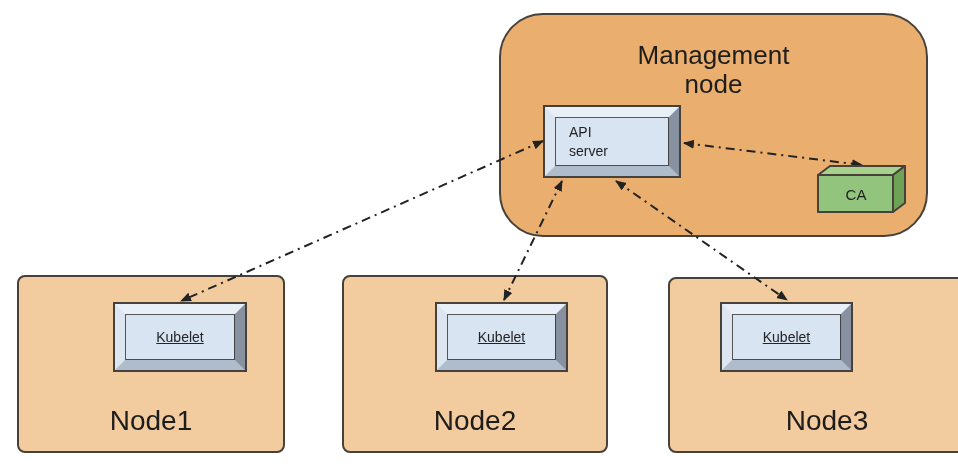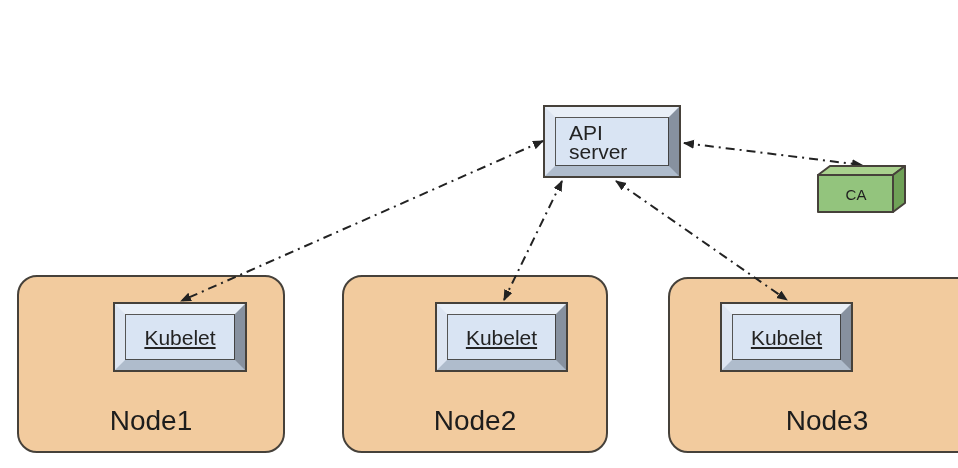--- a/index.html
+++ b/index.html
@@ -21,21 +21,21 @@
     position: absolute;
     box-sizing: border-box;
     border: 2px solid var(--outline, #46413a);
   }
   .management {
     left: 499px; top: 13px; width: 429px; height: 224px;
     border-radius: 44px;
     background: var(--management_fill, #eaaf6f);
   }
   .node-box {
-    border-radius: 20px;
+    border-radius: 8px;
     background: var(--node_fill, #f2cb9e);
   }
   .node1 { left: 17px;  top: 275px; width: 268px; height: 178px; }
   .node2 { left: 342px; top: 275px; width: 266px; height: 178px; }
   .node3 { left: 668px; top: 277px; width: 318px; height: 176px; }
 
   .management-title {
     position: absolute;
     left: 0; top: 26px; width: 100%;
     text-align: center;
@@ -70,21 +70,21 @@
     border-color: var(--cap_top, #e9eff7) var(--cap_right, #87919f)
                   var(--cap_bottom, #afbccc) var(--cap_left, #dde5f1);
   }
   .keycap .face {
     box-sizing: border-box;
     width: 100%; height: 100%;
     background: var(--cap_face, #d9e4f3);
     outline: 1px solid rgba(50, 48, 44, 0.8);
     display: flex;
     align-items: center;
-    font-size: 21px;
+    font-size: 14px;
     line-height: 19px;
     color: #232323;
   }
   .face.centered { justify-content: center; text-decoration: underline; }
   .face.api { padding-left: 13px; }
   .face.api span { display: block; width: 58px; } 
 
   .api-server { left: 543px; top: 105px; width: 138px; height: 73px; }
   .kubelet1   { left: 113px; top: 302px; width: 134px; height: 70px; }
   .kubelet2   { left: 435px; top: 302px; width: 133px; height: 70px; }
@@ -108,20 +108,25 @@
   .ca-front  { fill: var(--ca_front, #93c47d); }
   .ca-top    { fill: var(--ca_top, #a9d18e); }
   .ca-side   { fill: var(--ca_side, #6fa157); }
   .ca-text   { font-size: 15px; fill: #1f1f1f; text-anchor: middle; }
 </style>
 </head>
 <body>
 
 <div class="stage">
 
+  <div class="group-box management">
+    <div class="management-title">
+      <span>Management node</span>
+    </div>
+  </div>
 
   <div class="keycap api-server">
     <div class="bevel">
       <div class="face api">
         <span>API server</span>
       </div>
     </div>
   </div>
 
   <div class="group-box node-box node1">

